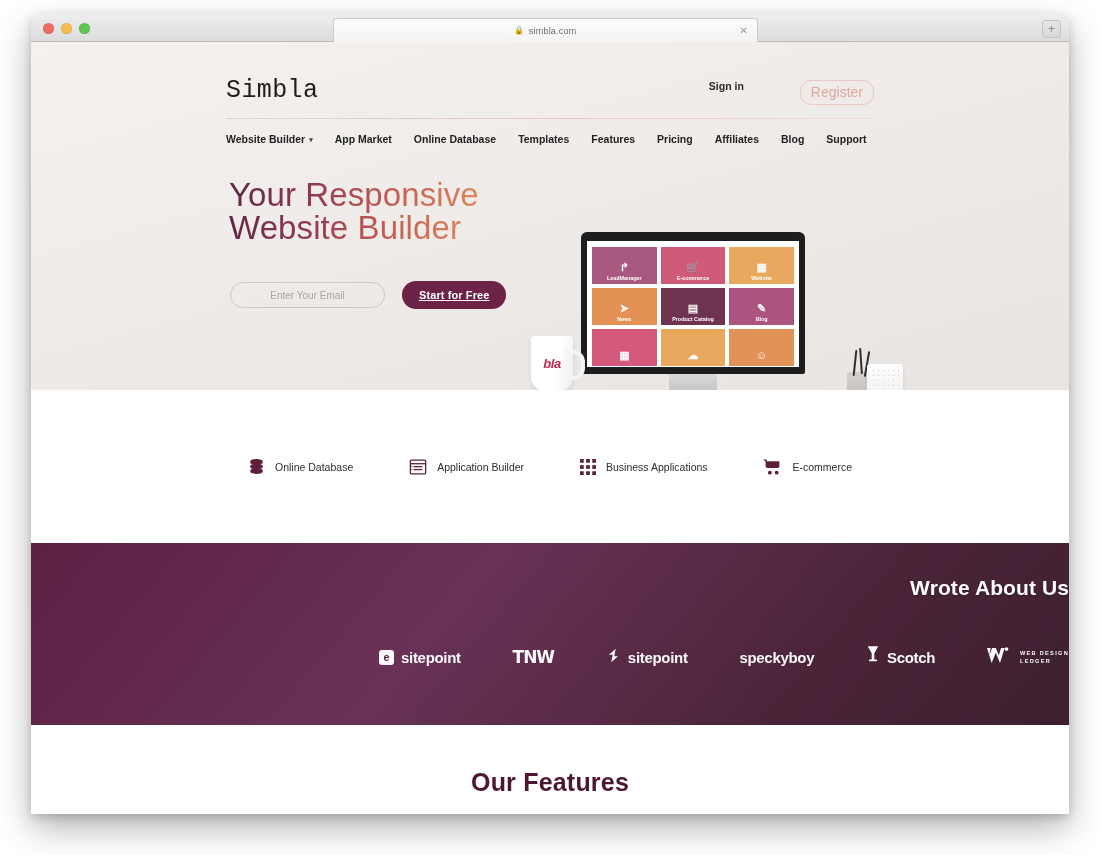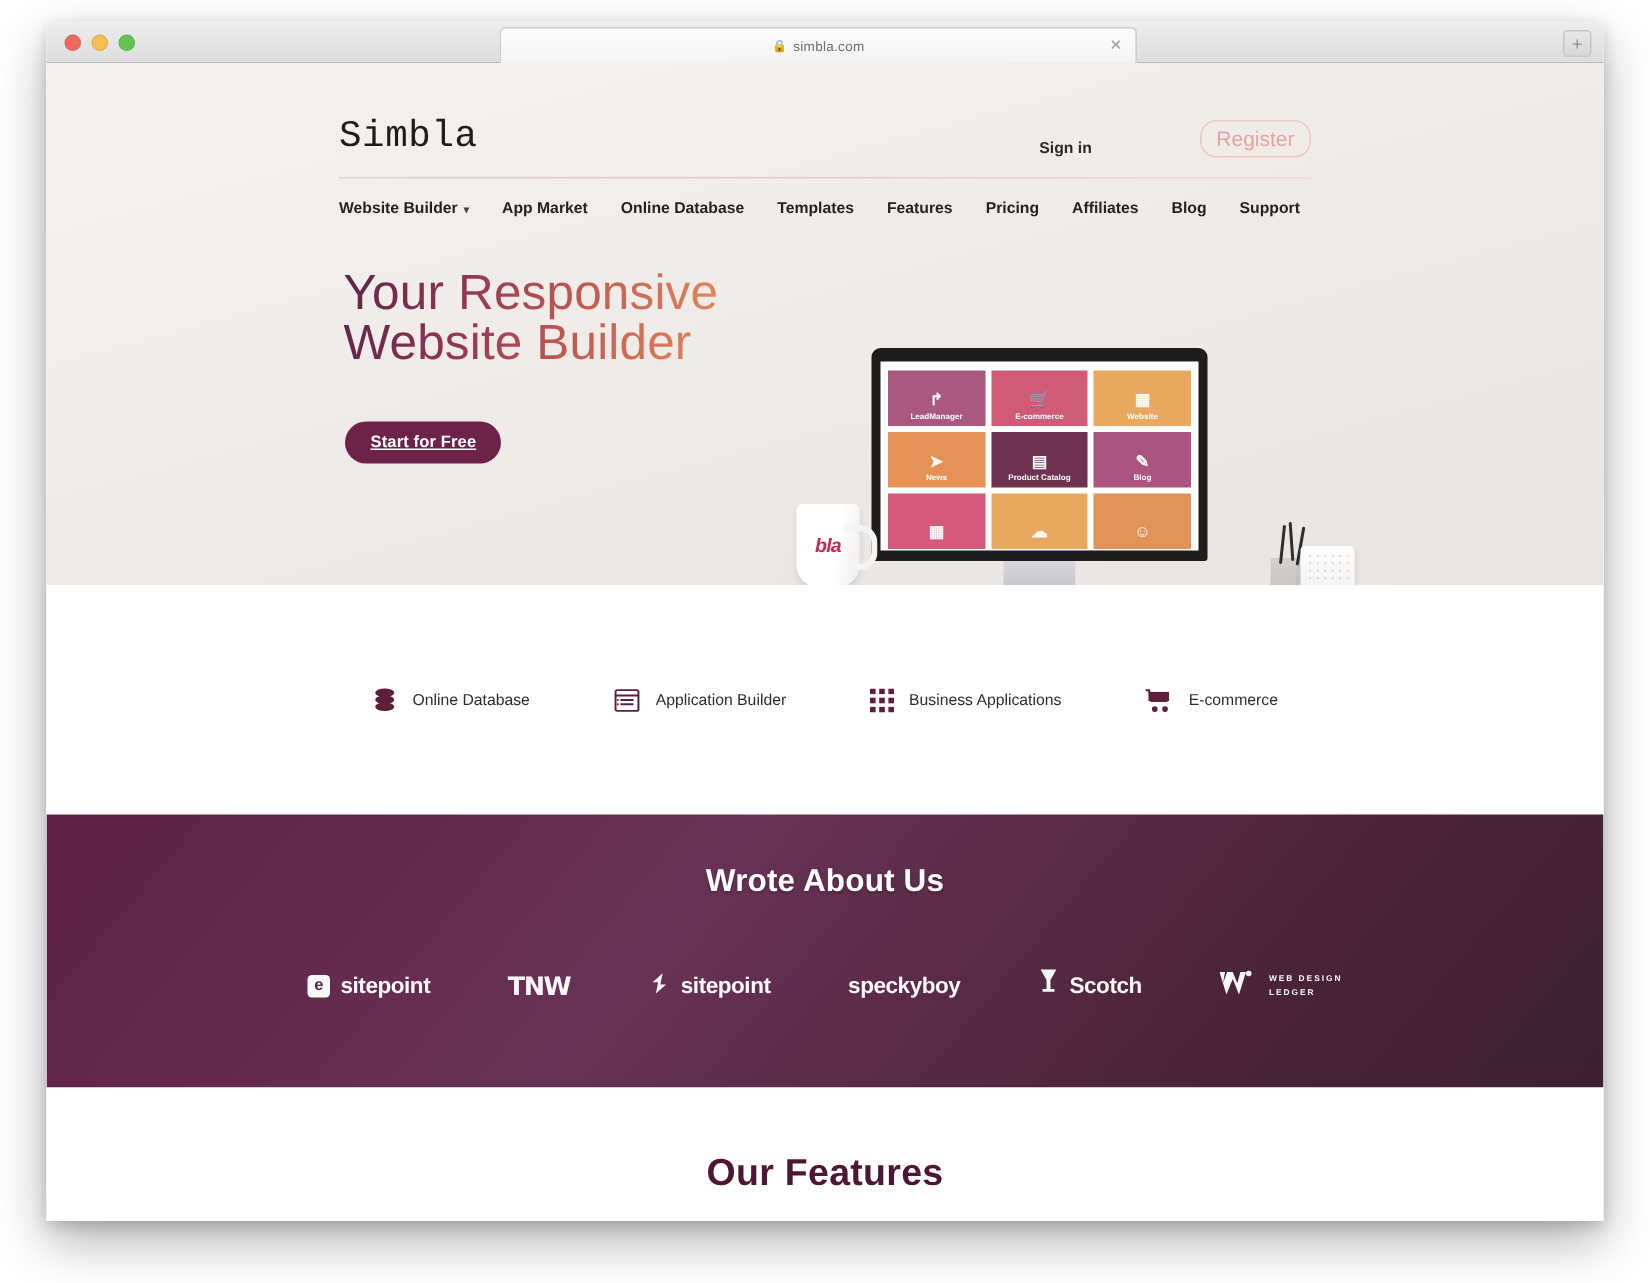--- a/index.html
+++ b/index.html
@@ -82,21 +82,21 @@
     margin: 0 auto; width: 648px;
     padding-top: 34px;
   }
   .logo {
     font-size: 25px; letter-spacing: .4px;
     color: #1c1c1c; font-weight: 400;
     font-family: Liberation Mono, monospace;
   }
   .head-right {
     position: absolute; right: 0; top: 38px;
-    display: flex; align-items: flex-end; gap: 28px;
+    display: flex; align-items: flex-start; gap: 12px;
   }
   .signin { font-size: 10.5px; color: #2a2a2a; font-weight: bold; }
   .register-btn {
     font-size: 14px; color: #e2a5a0;
     border: 1px solid #efc6c2;
     border-radius: 11px;
     padding: 3px 10px 4px;
     background: transparent;
     margin-left: 44px;
   }
@@ -249,21 +249,21 @@
     display: flex; align-items: center; gap: 10px;
     font-size: 10.5px; color: #2d2d2d;
   }
   .strip-icon { color: #5d1f3b; display: flex; align-items: center; }
 
   
   .wrote {
     height: 182px;
     background: linear-gradient(130deg, #5c2043 0%, #683256 40%, #4b2438 75%, #3c2030 100%);
     color: #fff;
-    display: flex; flex-direction: column; align-items: center;
+    display: flex; flex-direction: column; align-items: flex-end;
     padding-top: 33px;
   }
   .wrote-title {
     font-size: 21px; font-weight: bold; letter-spacing: .1px;
     text-shadow: 0 1px 2px rgba(0,0,0,.25);
   }
   .logo-row {
     margin-top: 45px;
     width: 690px;
     display: flex; align-items: center; justify-content: space-between;
@@ -345,20 +345,21 @@
           <span class="nav-item">Blog</span>
           <span class="nav-item">Support</span>
         </nav>
       </div>
 
       <div class="hero-body">
         <h1 class="hero-title">Your Responsive
 Website Builder</h1>
 
         <form class="hero-form">
+          <input class="email-input" type="text" placeholder="Enter Your Email" style="">
           <button class="cta-btn">Start for Free</button>
         </form>
       </div>
 
       <div class="desk">
 
         <div class="monitor-frame">
           <div class="monitor-screen">
             <div class="tile-grid">
               <div class="tile" style="background:#a9597f">

